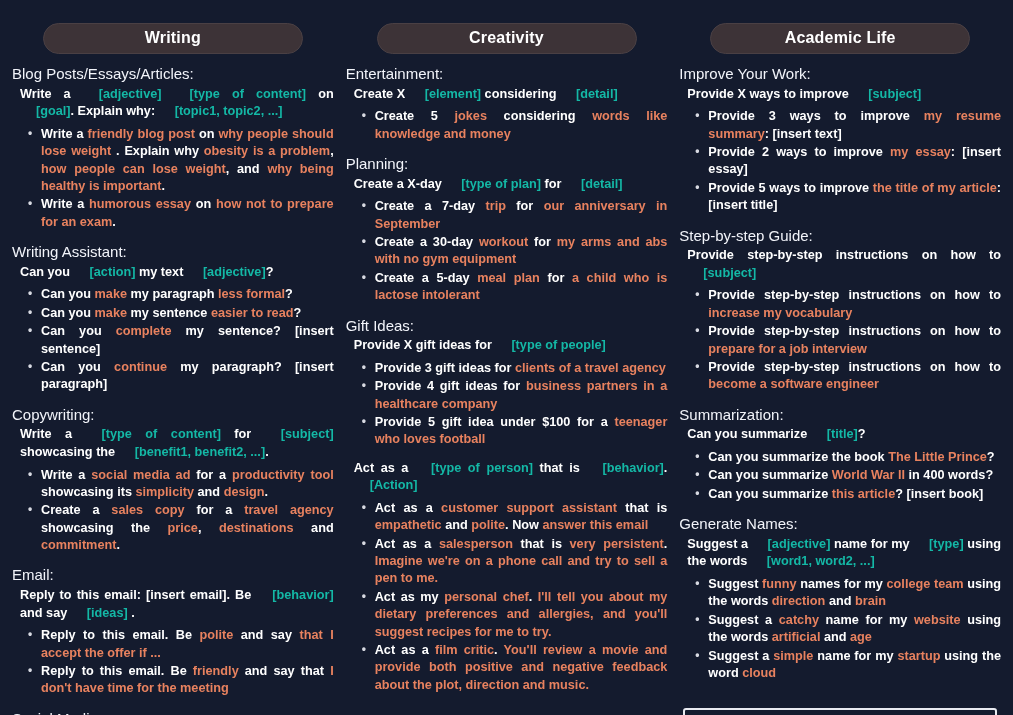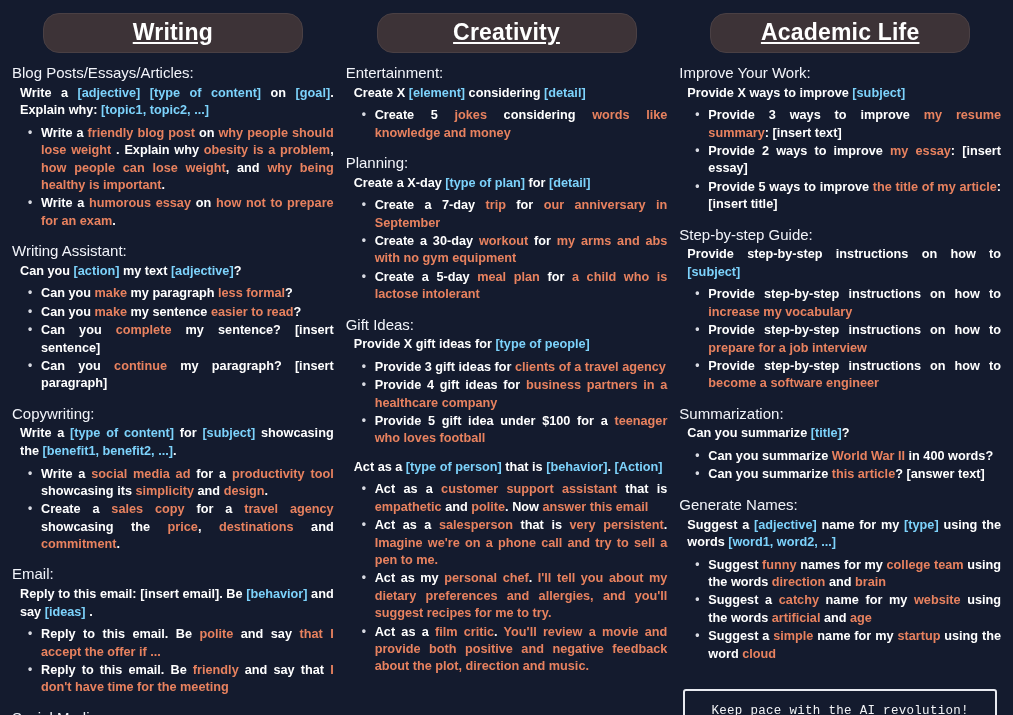--- a/index.html
+++ b/index.html
@@ -21,32 +21,31 @@
     padding: 8px 6px 0 6px;
     gap: 0px;
   }
   .column {
     width: 337px;
     padding: 0 6px;
     display: flex;
     flex-direction: column;
   }
   .col-head {
-    margin: 5px auto 9px auto;
+    margin: 15px auto 9px auto;
     width: 260px;
     background: #3d3337;
     border: 1px solid #4a4044;
     border-radius: 16px;
     text-align: center;
     padding: 5px 10px 6px 10px;
-    font-size: 23px;
+    font-size: 16px;
     font-weight: bold;
     letter-spacing: .2px;
     color: #ffffff;
-    text-decoration: underline;
   }
   .section { margin-bottom: 9px; }
   .sec-title {
     font-size: 15px;
     font-weight: normal;
     color: #f2f4fa;
     line-height: 1.45;
   }
   .sec-template {
     font-size: 12.7px;
@@ -76,21 +75,21 @@
   }
   ul.examples li::before {
     content: "•";
     position: absolute;
     left: 2px;
     top: -1px;
     color: #d8dae2;
     font-size: 12px;
   }
   
-  .ph   { color: #7dd3fc; }
+  .ph   { color: #14b8a6; margin-left: 16px; }
   .val  { color: #e8825f; }      
   .footer-box {
     margin: 16px 4px 0 4px;
     border: 2px solid #e8eaf0;
     border-radius: 3px;
     padding: 10px 8px 11px 8px;
     text-align: center;
     font-family: "Liberation Mono", monospace;
     font-size: 12.5px;
     line-height: 1.7;
@@ -198,22 +197,23 @@
         <ul class="examples">
           <li><span>Provide step-by-step instructions on how to </span><span class="val">increase my vocabulary</span></li>
           <li><span>Provide step-by-step instructions on how to </span><span class="val">prepare for a job interview</span></li>
           <li><span>Provide step-by-step instructions on how to </span><span class="val">become a software engineer</span></li>
         </ul>
       </div>
       <div class="section">
         <div class="sec-title">Summarization:</div>
         <div class="sec-template"><span>Can you summarize </span><span class="ph">[title]</span><span>?</span></div>
         <ul class="examples">
+          <li><span>Can you summarize the book </span><span class="val">The Little Prince</span><span>?</span></li>
           <li><span>Can you summarize </span><span class="val">World War II</span><span> in  400 words?</span></li>
-          <li><span>Can you summarize </span><span class="val">this article</span><span>? [answer text]</span></li>
+          <li><span>Can you summarize </span><span class="val">this article</span><span>? [insert book]</span></li>
         </ul>
       </div>
       <div class="section">
         <div class="sec-title">Generate Names:</div>
         <div class="sec-template"><span>Suggest a </span><span class="ph">[adjective]</span><span> name for my </span><span class="ph">[type]</span><span> using the words </span><span class="ph">[word1, word2, ...]</span></div>
         <ul class="examples">
           <li><span>Suggest </span><span class="val">funny</span><span> names for my </span><span class="val">college team</span><span> using the words </span><span class="val">direction</span><span> and </span><span class="val">brain</span></li>
           <li><span>Suggest a </span><span class="val">catchy</span><span> name for my </span><span class="val">website</span><span> using the words </span><span class="val">artificial</span><span> and </span><span class="val">age</span></li>
           <li><span>Suggest a </span><span class="val">simple</span><span> name for my </span><span class="val">startup</span><span> using the word </span><span class="val">cloud</span></li>
         </ul>

